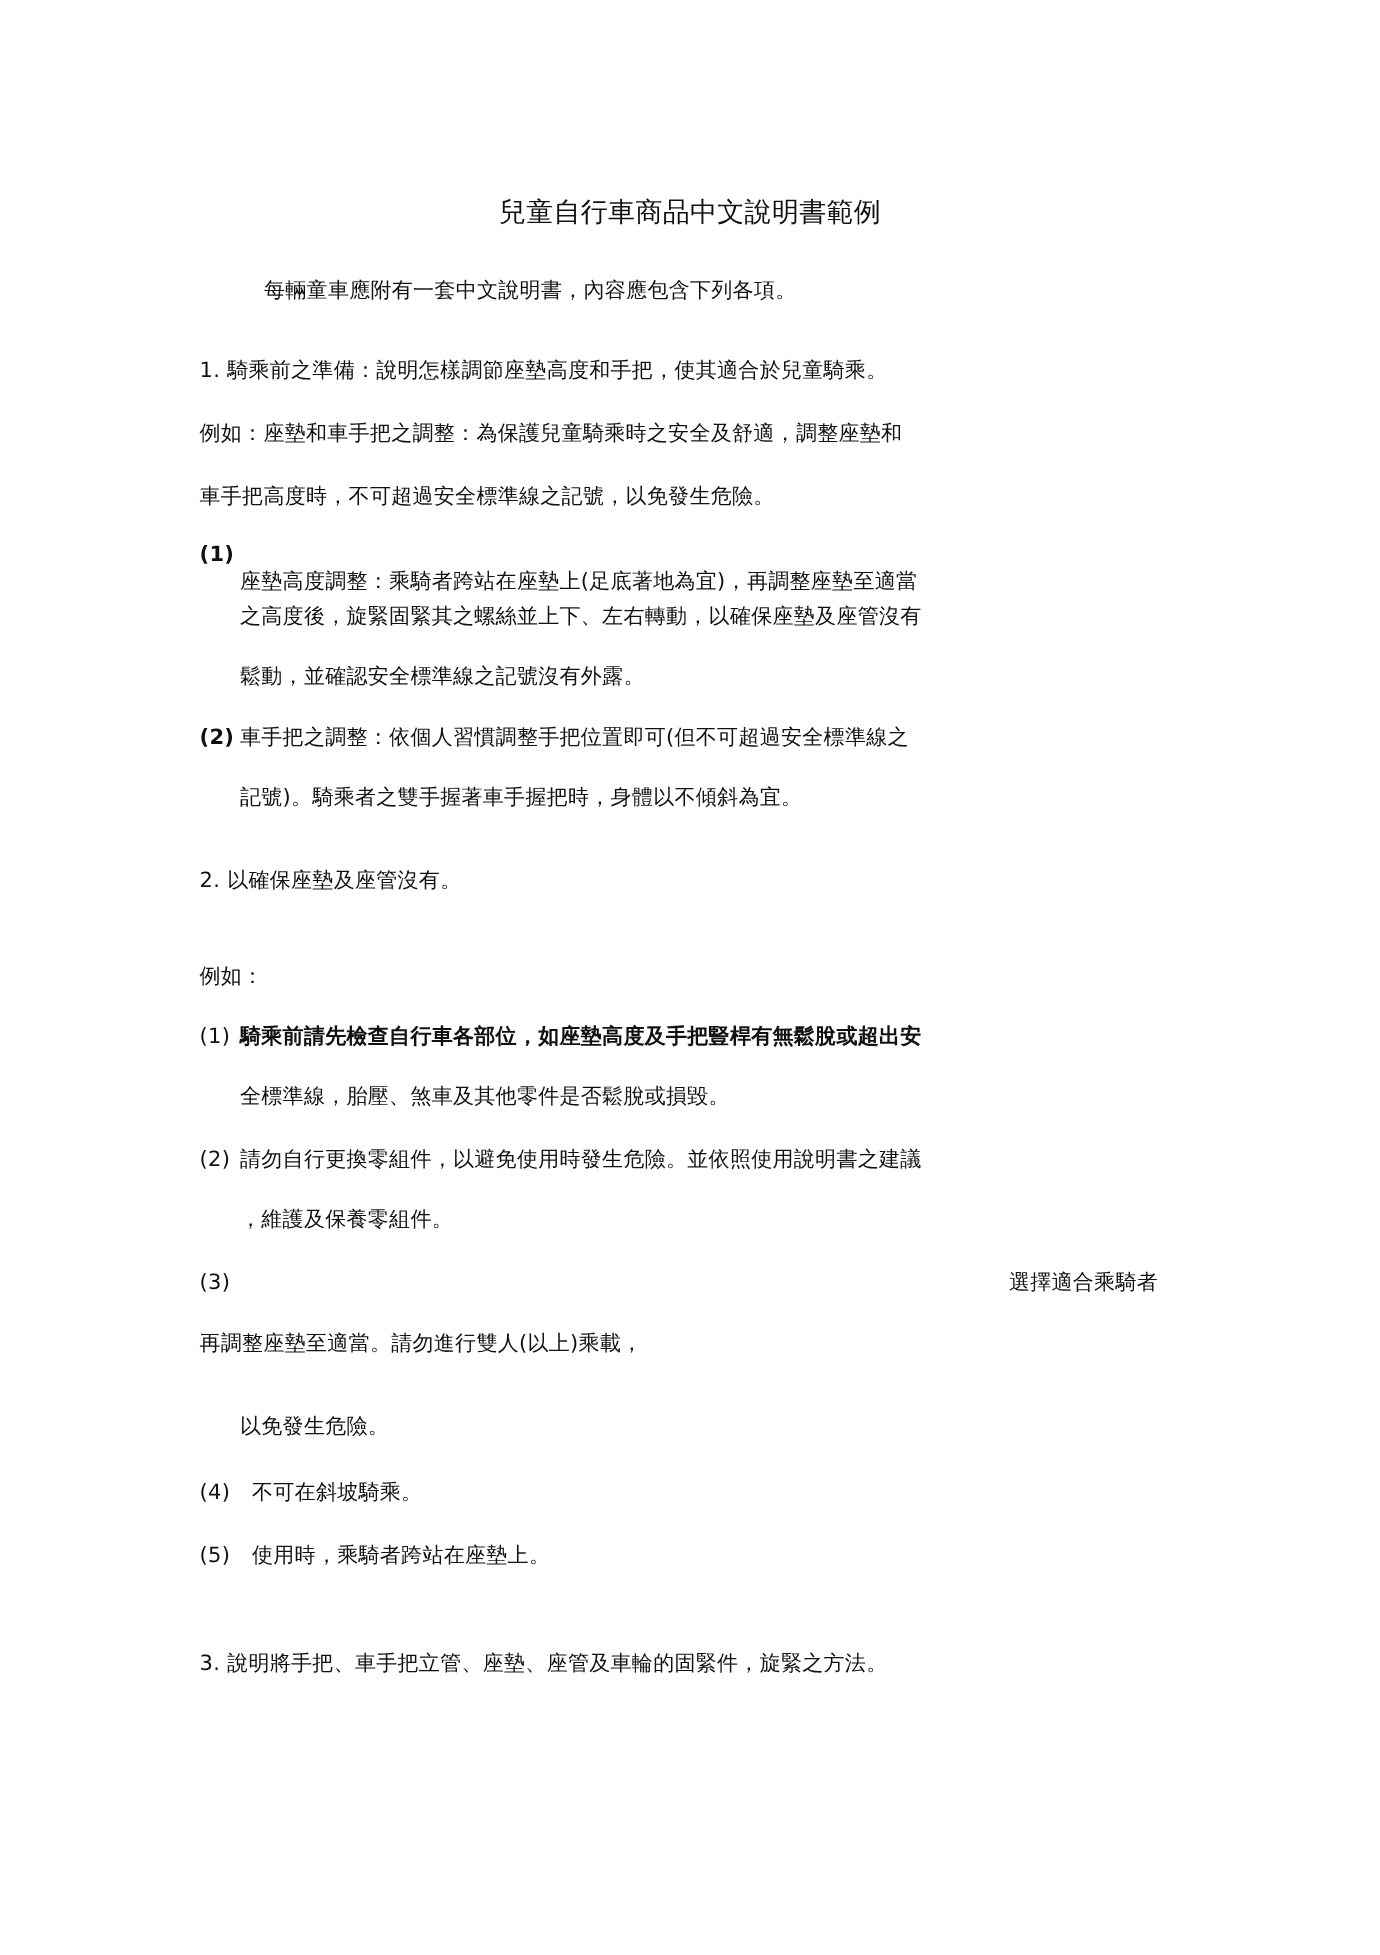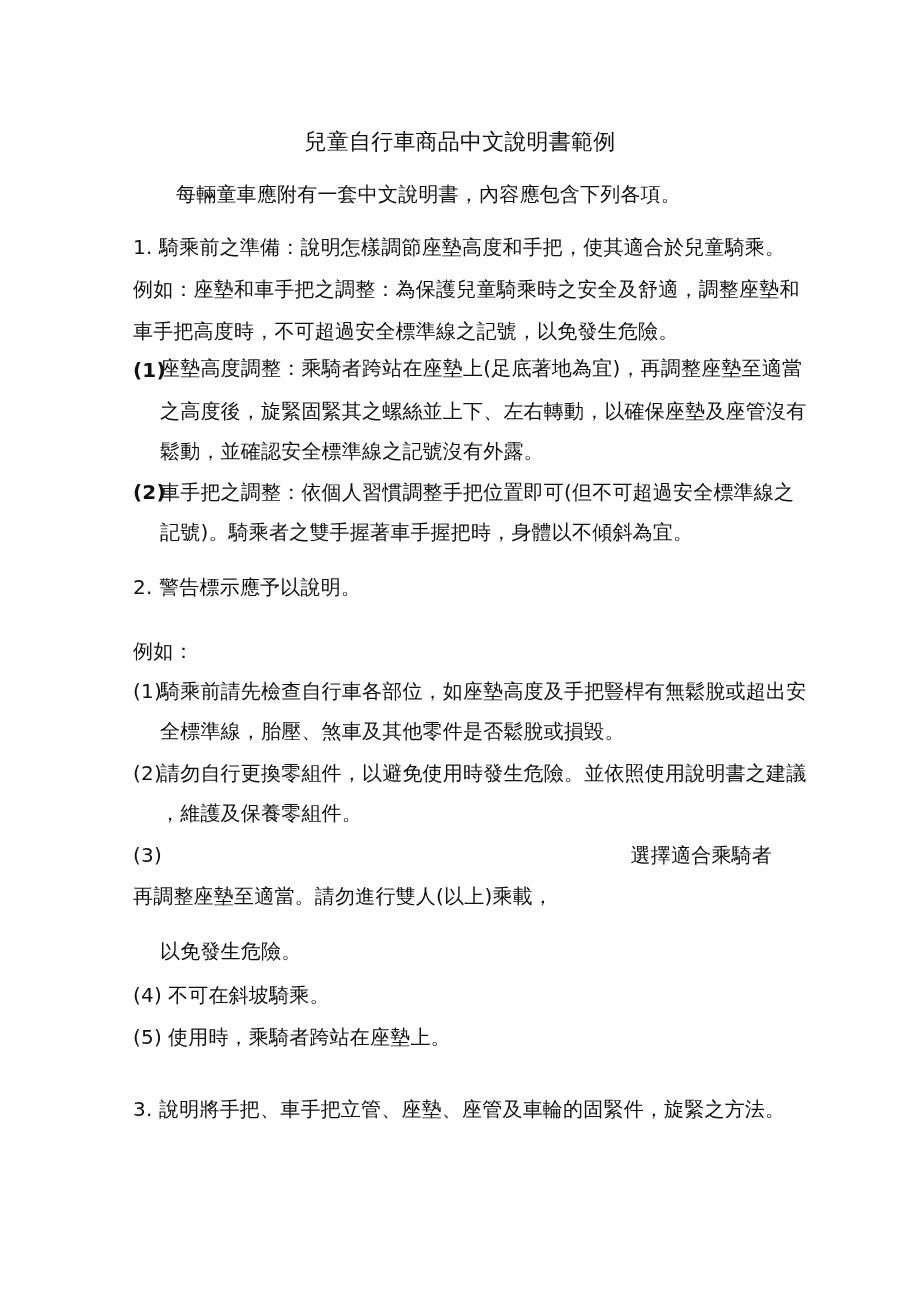--- a/index.html
+++ b/index.html
@@ -10,30 +10,30 @@
     body {
       width: 920px;
       height: 1303px;
       position: relative;
       overflow: hidden;
       font-family: "DejaVu Sans", "Liberation Sans", sans-serif;
       color: #111111;
     }
     .line {
       position: absolute;
-      font-size: 20px;
+      font-size: 14px;
       line-height: 22px;
       white-space: nowrap;
       letter-spacing: 0.2px;
     }
     .title {
       left: 0;
       width: 920px;
       text-align: center;
-      font-size: 22px;
+      font-size: 18px;
     }
     .num {
       display: inline-block;
     }
     .bold {
       font-weight: bold;
     }
     .right {
       text-align: right;
     }
@@ -48,38 +48,38 @@
 <div class="line" style="left:133px; top:236px;">
   <span class="num">1.</span>
   <span>騎乘前之準備：說明怎樣調節座墊高度和手把，使其適合於兒童騎乘。</span>
 </div>
 <div class="line" style="left:133px; top:278px;">例如：座墊和車手把之調整：為保護兒童騎乘時之安全及舒適，調整座墊和</div>
 <div class="line" style="left:133px; top:320px;">車手把高度時，不可超過安全標準線之記號，以免發生危險。</div>
 
 <div class="line" style="left:133px; top:359px;">
   <span class="bold">(1)</span>
 </div>
-<div class="line" style="left:160px; top:357px;">座墊高度調整：乘騎者跨站在座墊上(足底著地為宜)，再調整座墊至適當</div>
+<div class="line" style="left:160px; top:377px;">座墊高度調整：乘騎者跨站在座墊上(足底著地為宜)，再調整座墊至適當</div>
 <div class="line" style="left:160px; top:400px;">之高度後，旋緊固緊其之螺絲並上下、左右轉動，以確保座墊及座管沒有</div>
 <div class="line" style="left:160px; top:440px;">鬆動，並確認安全標準線之記號沒有外露。</div>
 
 <div class="line" style="left:133px; top:481px;">
   <span class="bold">(2)</span>
 </div>
 <div class="line" style="left:160px; top:481px;">車手把之調整：依個人習慣調整手把位置即可(但不可超過安全標準線之</div>
 <div class="line" style="left:160px; top:521px;">記號)。騎乘者之雙手握著車手握把時，身體以不傾斜為宜。</div>
 
 <div class="line" style="left:133px; top:576px;">
   <span class="num">2.</span>
-  <span>警告標示應予以說明。</span>
+  <span>以確保座墊及座管沒有。</span>
 </div>
 <div class="line" style="left:133px; top:640px;">例如：</div>
 
 <div class="line" style="left:133px; top:680px;">(1)</div>
-<div class="line" style="left:160px; top:680px;">騎乘前請先檢查自行車各部位，如座墊高度及手把豎桿有無鬆脫或超出安</div>
+<div class="line" style="left:160px; top:680px;font-weight:bold;">騎乘前請先檢查自行車各部位，如座墊高度及手把豎桿有無鬆脫或超出安</div>
 <div class="line" style="left:160px; top:720px;">全標準線，胎壓、煞車及其他零件是否鬆脫或損毀。</div>
 
 <div class="line" style="left:133px; top:762px;">(2)</div>
 <div class="line" style="left:160px; top:762px;">請勿自行更換零組件，以避免使用時發生危險。並依照使用說明書之建議</div>
 <div class="line" style="left:160px; top:802px;">，維護及保養零組件。</div>
 
 <div class="line" style="left:133px; top:844px;">(3)</div>
 <div class="line right" style="left:560px; width:212px; top:844px;">選擇適合乘騎者</div>
 <div class="line" style="left:133px; top:885px;">再調整座墊至適當。請勿進行雙人(以上)乘載，</div>
 <div class="line" style="left:160px; top:940px;">以免發生危險。</div>

